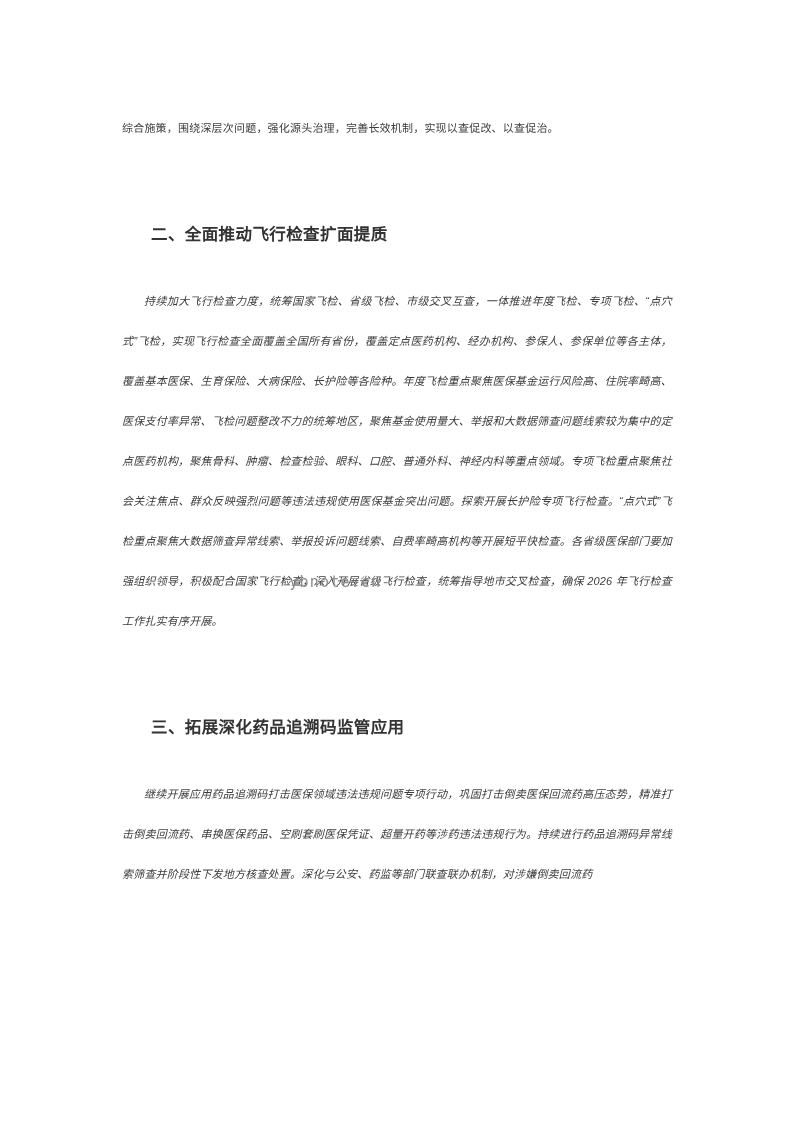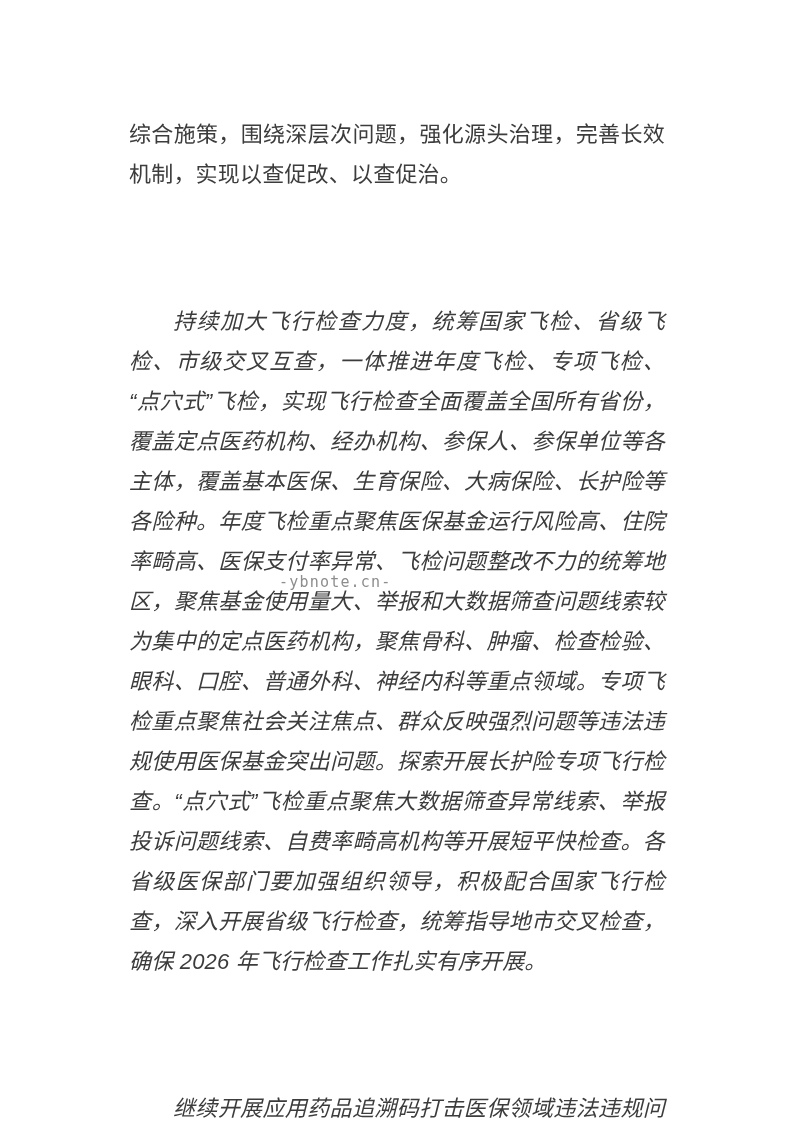--- a/index.html
+++ b/index.html
@@ -19,23 +19,23 @@
     overflow: hidden;
     box-sizing: border-box;
   }
   .content {
     position: absolute;
     left: 118px;
     top: 0;
     width: 558px;
   }
   .doc-para {
-    margin: 11px;
+    margin: 4px;
     color: #3c3c3c;
-    font-size: 22px;
+    font-size: 11px;
     line-height: 40px;
     text-align: justify;
     text-justify: inter-ideograph;
     letter-spacing: 0.2px;
     word-break: break-all;
     -webkit-font-smoothing: antialiased;
   }
   .doc-para.indent {
     text-indent: 2em;
     font-style: italic;
@@ -76,27 +76,29 @@
 <div class="page">
 
   <div class="content">
 
     <div class="sp-top"></div>
 
     <p class="doc-para">综合施策，围绕深层次问题，强化源头治理，完善长效机制，实现以查促改、以查促治。</p>
 
     <div class="sp-before-h2"></div>
 
+    <h2 class="doc-heading">二、全面推动飞行检查扩面提质</h2>
 
     <div class="sp-after-h2"></div>
 
     <p class="doc-para indent">持续加大飞行检查力度，统筹国家飞检、省级飞检、市级交叉互查，一体推进年度飞检、专项飞检、“点穴式”飞检，实现飞行检查全面覆盖全国所有省份，覆盖定点医药机构、经办机构、参保人、参保单位等各主体，覆盖基本医保、生育保险、大病保险、长护险等各险种。年度飞检重点聚焦医保基金运行风险高、住院率畸高、医保支付率异常、飞检问题整改不力的统筹地区，聚焦基金使用量大、举报和大数据筛查问题线索较为集中的定点医药机构，聚焦骨科、肿瘤、检查检验、眼科、口腔、普通外科、神经内科等重点领域。专项飞检重点聚焦社会关注焦点、群众反映强烈问题等违法违规使用医保基金突出问题。探索开展长护险专项飞行检查。“点穴式”飞检重点聚焦大数据筛查异常线索、举报投诉问题线索、自费率畸高机构等开展短平快检查。各省级医保部门要加强组织领导，积极配合国家飞行检查，深入开展省级飞行检查，统筹指导地市交叉检查，确保 2026 年飞行检查工作扎实有序开展。</p>
 
     <div class="sp-before-h3"></div>
 
+    <h2 class="doc-heading">三、拓展深化药品追溯码监管应用</h2>
 
     <div class="sp-after-h3"></div>
 
     <p class="doc-para indent">继续开展应用药品追溯码打击医保领域违法违规问题专项行动，巩固打击倒卖医保回流药高压态势，精准打击倒卖回流药、串换医保药品、空刷套刷医保凭证、超量开药等涉药违法违规行为。持续进行药品追溯码异常线索筛查并阶段性下发地方核查处置。深化与公安、药监等部门联查联办机制，对涉嫌倒卖回流药</p>
 
   </div>
 
   <div class="watermark">-ybnote.cn-</div>
 
 </div>

